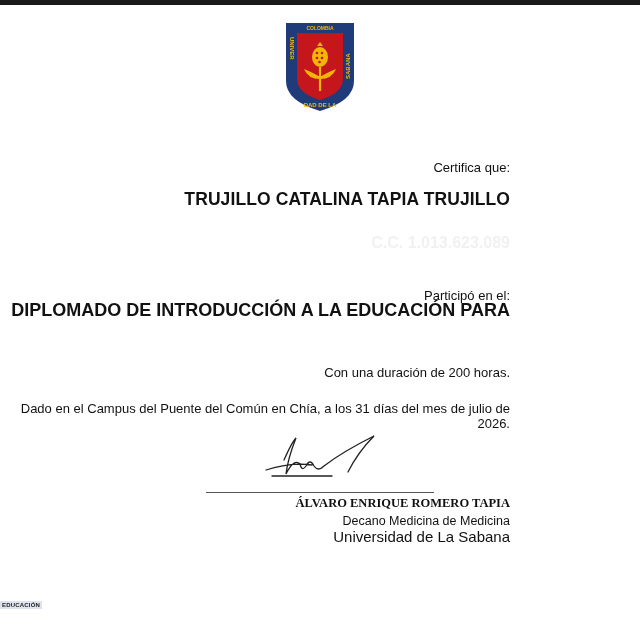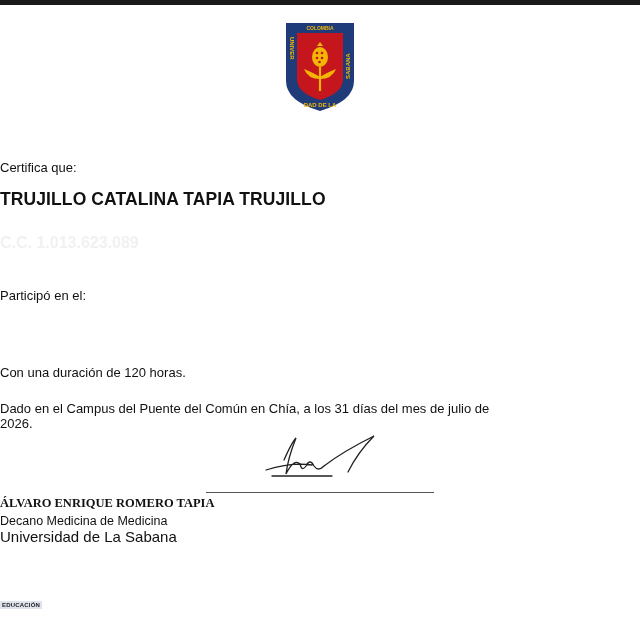--- a/index.html
+++ b/index.html
@@ -1,20 +1,20 @@
 <!DOCTYPE html>
 <html><head>
 <meta charset="utf-8">
 <style>
   html, body { margin:0; padding:0; }
   body { width:640px; height:640px; background:#fff; position:relative; overflow:hidden;
          font-family:"Liberation Sans", sans-serif; color:#111; }
   .topbar { position:absolute; left:0; top:0; width:640px; height:5px; background:#1a1a1a; }
   .crest { position:absolute; left:284px; top:21px; width:72px; height:92px; }
-  .center { position:absolute; left:0; width:510px; text-align:left; }
+  .center { position:absolute; left:0; width:510px; text-align:right; }
   .certifica { top:160px; font-size:13px; }
   .name { top:189px; font-size:17.5px; font-weight:bold; letter-spacing:0.1px; }
   .cc { top:234px; font-size:16px; color:#f1f1f1; font-weight:bold; }
   .participo { top:288px; font-size:13px; }
   .program { top:300px; font-size:18px; font-weight:bold; line-height:21px; }
   .duration { top:365px; font-size:13px; }
   .given { top:401px; font-size:13px; }
   .signature { position:absolute; left:262px; top:432px; width:120px; height:48px; }
   .sigline { position:absolute; left:206px; top:492px; width:228px; height:1px; background:#555; }
   .signer { top:496px; font-size:12.5px; font-weight:bold;font-family:Liberation Serif, serif; }
@@ -48,22 +48,23 @@
   <path d="M36 46 V70" stroke="#f2b705" stroke-width="2.2"></path>
   <path d="M36 58 Q24 58 20 48 Q30 52 36 56" fill="#f2b705"></path>
   <path d="M36 58 Q48 58 52 48 Q42 52 36 56" fill="#f2b705"></path>
 </svg>
 
 <div class="center certifica">Certifica que:</div>
 <div class="center name">TRUJILLO CATALINA TAPIA TRUJILLO</div>
 <div class="center cc">C.C. 1.013.623.089</div>
 <div class="center participo">Participó en el:</div>
 <div class="center program">
+  <div>DIPLOMADO DE INTRODUCCIÓN A LA EDUCACIÓN PARA</div>
 </div>
-<div class="center duration">Con una duración de 120 horas.</div>
+<div class="center duration">Con una duración de 200 horas.</div>
 <div class="center given">Dado en el Campus del Puente del Común en Chía, a los 31 días del mes de julio de 2026.</div>
 
 <svg class="signature" viewBox="0 0 120 48">
   <path d="M4 38 Q30 30 50 33 M22 28 Q30 10 34 6 Q26 26 24 42 Q32 26 38 32 Q40 40 44 34 Q48 26 52 34 Q56 40 62 34 Q80 20 112 4 Q96 20 86 40 M10 44 L70 44" fill="none" stroke="#222" stroke-width="1.3" stroke-linecap="round"></path>
 </svg>
 <div class="sigline"></div>
 
 <div class="center signer">ÁLVARO ENRIQUE ROMERO TAPIA</div>
 <div class="center role">Decano Medicina de Medicina</div>
 <div class="center inst">Universidad de La Sabana</div>

